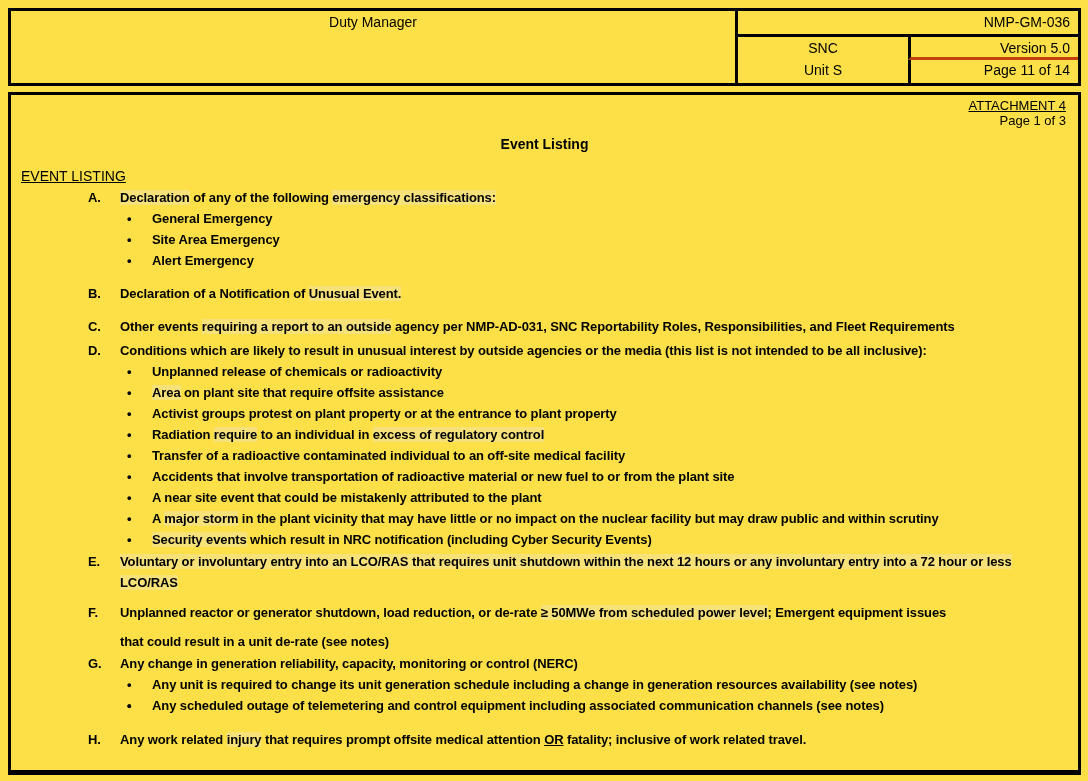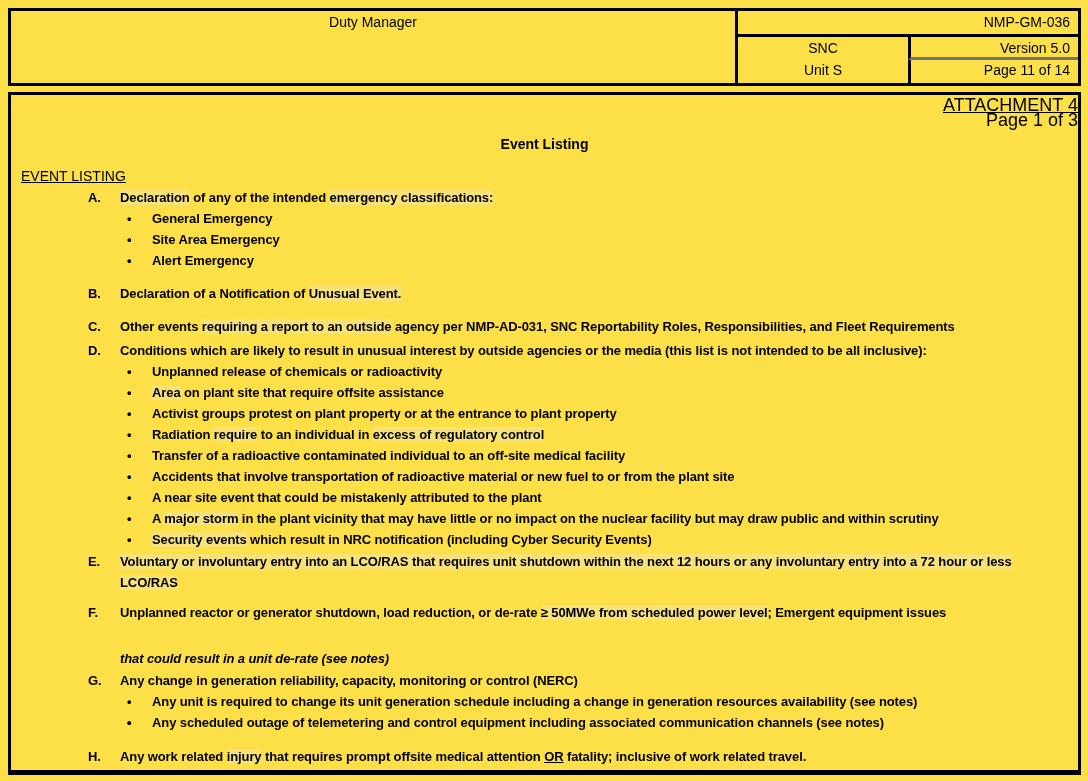--- a/index.html
+++ b/index.html
@@ -12,30 +12,30 @@
   .header-table {
     position:absolute; left:8px; top:8px; width:1073px; height:78px;
     display:grid; grid-template-columns:1fr 170px 170px; grid-template-rows:26px 23px 23px;
     border:3px solid #000; box-sizing:border-box; font-size:14px;
   }
   .header-table > div { box-sizing:border-box; }
   .hc-duty    { grid-column:1; grid-row:1/4; border-right:3px solid #000; text-align:center; padding-top:3px; }
   .hc-doc     { grid-column:2/4; grid-row:1; border-bottom:3px solid #000; text-align:right; padding:3px 8px 0 0; }
   .hc-snc     { grid-column:2; grid-row:2; text-align:center; padding-top:3px; }
   .hc-unit    { grid-column:2; grid-row:3; text-align:center; padding-top:2px; }
-  .hc-version { grid-column:3; grid-row:2; border-left:3px solid #000; border-bottom:3px solid #737373; text-align:right; padding:3px 8px 0 0; }
+  .hc-version { grid-column:3; grid-row:2; border-left:3px solid #000; border-bottom:3px solid #c2410c; text-align:right; padding:3px 8px 0 0; }
   .hc-page    { grid-column:3; grid-row:3; border-left:3px solid #000; text-align:right; padding:2px 8px 0 0; }
 
   
   .body-box {
     position:absolute; left:8px; top:92px; width:1073px; height:683px;
     border:3px solid #000; border-bottom-width:5px; box-sizing:border-box;
     padding-top:3px;
   }
-  .attachment { text-align:right; padding-right:0; font-size:18px; line-height:15px; }
+  .attachment { text-align:right; padding-right:12px; font-size:13px; line-height:15px; }
   .attachment-title { text-decoration:underline; }
   .doc-title { text-align:center; font-weight:bold; font-size:14px; margin-top:8px; }
   .section-heading { margin-left:10px; margin-top:16px; font-size:14px; text-decoration:underline; }
 
   #event-list { margin-top:3px; }
   .item, .bullet {
     position:relative; font-size:13px; font-weight:bold; line-height:21px;
     letter-spacing:-0.1px; padding-right:8px;
   }
   .item   { padding-left:109px; }
@@ -45,21 +45,21 @@
   .hl { background:var(--hl,#F7E27A); }
   .useg { text-decoration:underline; }
 
   
   [data-item="A"]  { margin-top:3px; }
   [data-item="B"]  { margin-top:12px; }
   [data-item="C"]  { margin-top:12px; }
   [data-item="D"]  { margin-top:3px; }
   [data-item="E"]  { margin-top:1px; }
   [data-item="F"]  { margin-top:9px; }
-  [data-item="F2"] { margin-top:25px;font-style:italic; }
+  [data-item="F2"] { margin-top:8px; }
   [data-item="G"]  { margin-top:1px; }
   [data-item="H"]  { margin-top:13px; }
 </style>
 </head>
 <body>
 
 <div class="page">
 
   <div class="header-table">
     <div class="hc-duty">Duty Manager</div>
@@ -71,21 +71,21 @@
   </div>
 
   <div class="body-box">
     <div class="attachment">
       <div class="attachment-title">ATTACHMENT 4</div>
       <div>Page 1 of 3</div>
     </div>
     <div class="doc-title">Event Listing</div>
     <div class="section-heading">EVENT LISTING</div>
     <div id="event-list">
-        <div class="item" data-item="A"><span class="label">A.</span><span class="hl">Declaration</span><span> of any of the intended </span><span class="hl">emergency classifications:</span></div>
+        <div class="item" data-item="A"><span class="label">A.</span><span class="hl">Declaration</span><span> of any of the following </span><span class="hl">emergency classifications:</span></div>
         <div class="bullet"><span class="dot">•</span><span>General Emergency</span></div>
         <div class="bullet"><span class="dot">•</span><span>Site Area Emergency</span></div>
         <div class="bullet"><span class="dot">•</span><span>Alert Emergency</span></div>
         <div class="item" data-item="B"><span class="label">B.</span><span>Declaration of a Notification of </span><span class="hl">Unusual Event.</span></div>
         <div class="item" data-item="C"><span class="label">C.</span><span>Other events </span><span class="hl">requiring a report to an outside</span><span> agency per NMP-AD-031, SNC Reportability Roles, Responsibilities, and Fleet Requirements</span></div>
         <div class="item" data-item="D"><span class="label">D.</span><span>Conditions which are likely to result in unusual interest by outside agencies or the media (this list is not intended to be all inclusive):</span></div>
         <div class="bullet"><span class="dot">•</span><span>Unplanned release of chemicals or radioactivity</span></div>
         <div class="bullet"><span class="dot">•</span><span class="hl">Area</span><span> on plant site that require offsite assistance</span></div>
         <div class="bullet"><span class="dot">•</span><span>Activist groups protest on plant property or at the entrance to plant property</span></div>
         <div class="bullet"><span class="dot">•</span><span>Radiation </span><span class="hl">require</span><span> to an individual in </span><span class="hl">excess of regulatory control</span></div>

